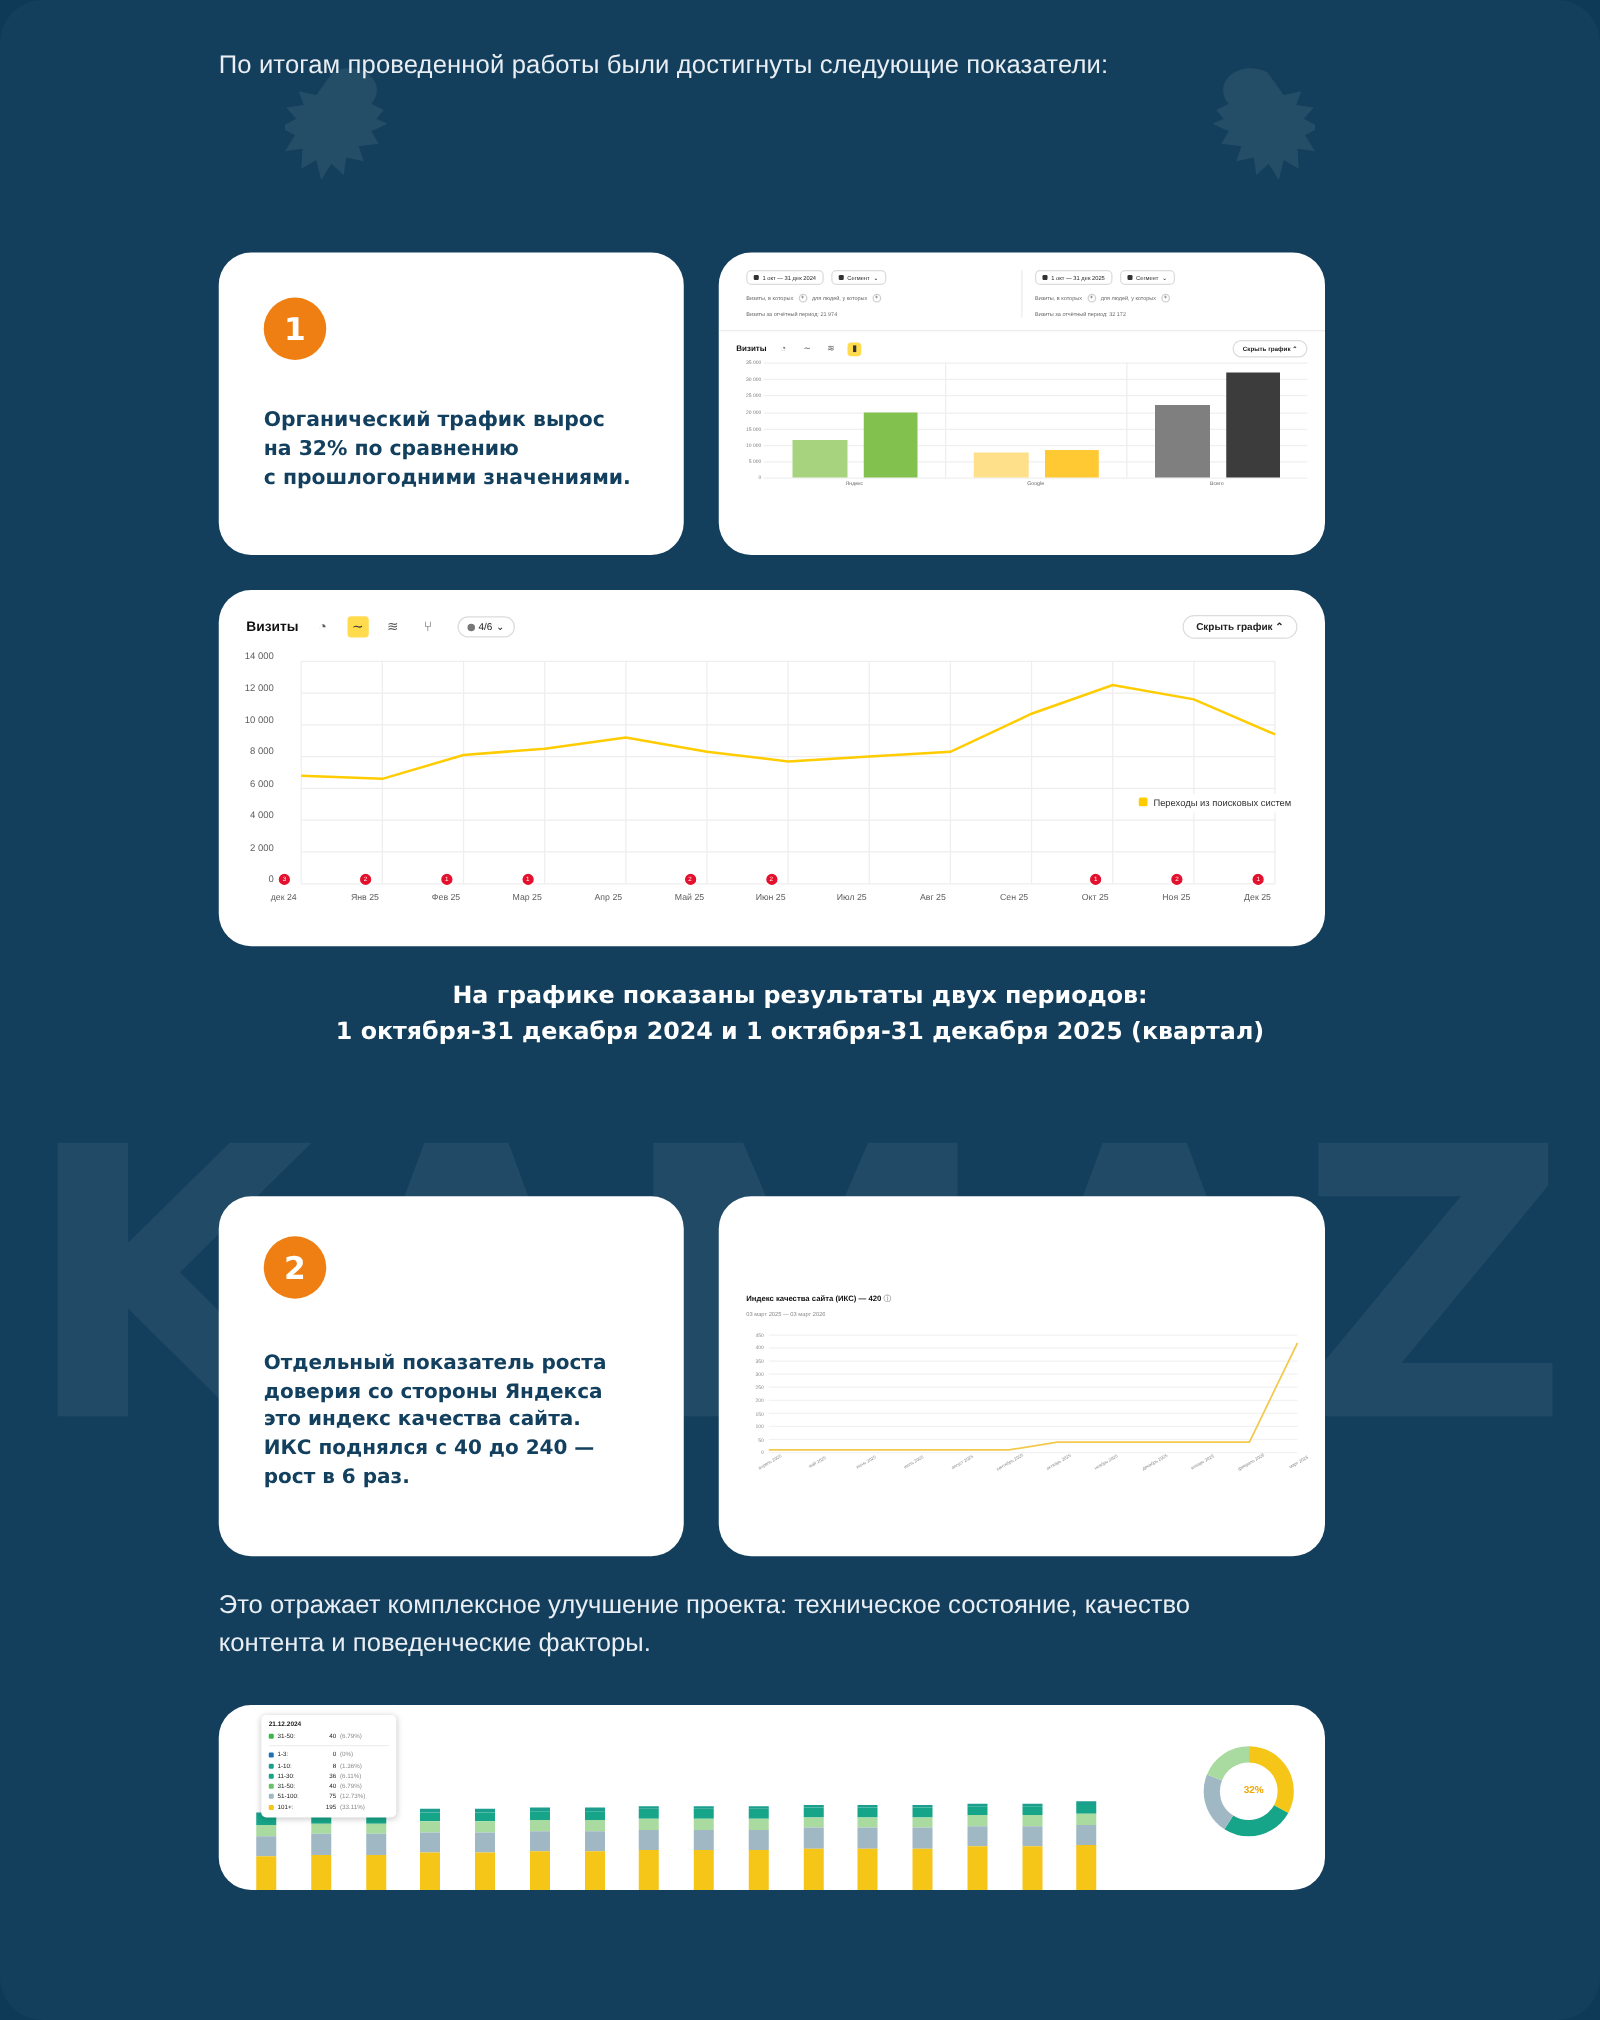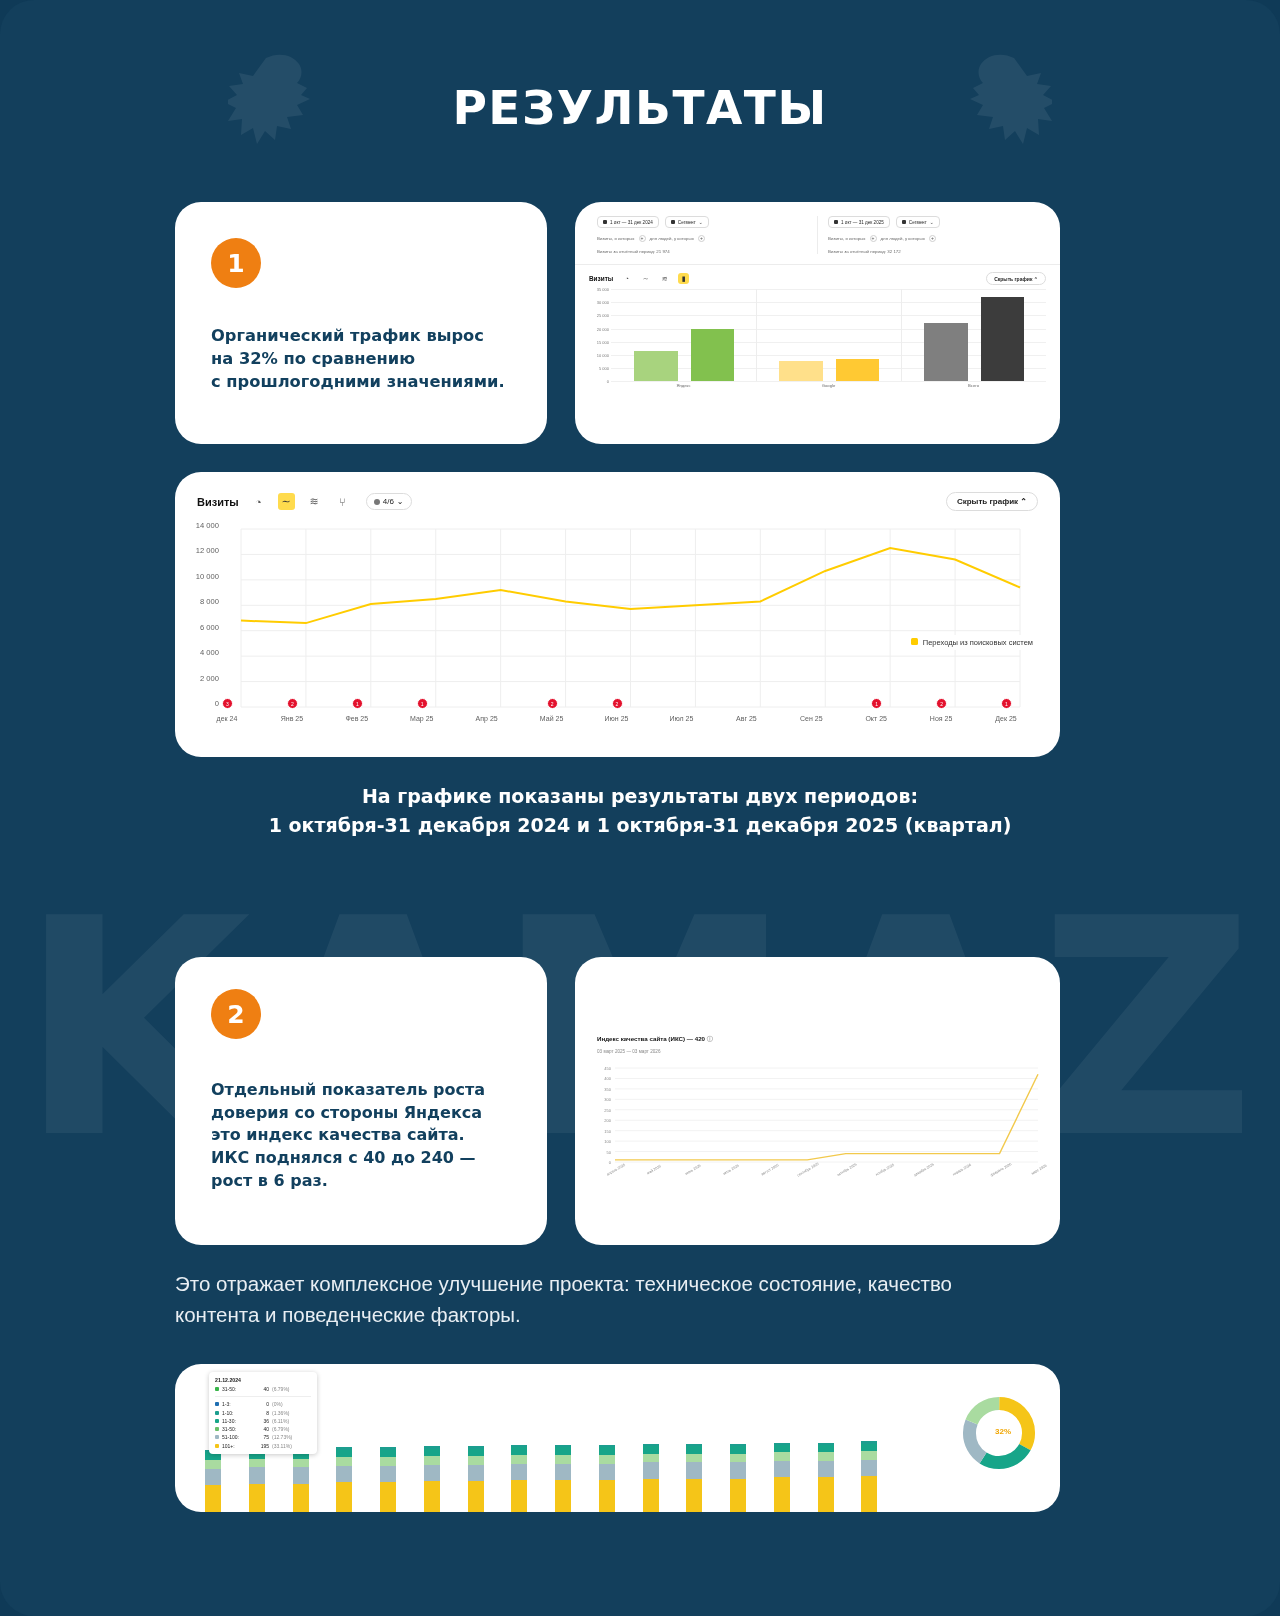--- a/index.html
+++ b/index.html
@@ -216,21 +216,21 @@
 
   <div class="wm-kamaz">KAMAZ</div>
 
   <svg class="wm-horse left" viewBox="0 0 110 130">
     <path fill="#ffffff" d="M38 10c12-6 26-4 33 6 4 6 3 14-2 19l10 5-6 7 9 4-13 6 6 10-16 2 4 12-14-3-2 14-10-9-8 13-4-16-12 7 1-16-14 2 8-13-12-6 13-7-8-9 14-2-4-11 14 3z"></path>
   </svg>
   <svg class="wm-horse right" viewBox="0 0 110 130">
     <path fill="#ffffff" d="M72 10c-12-6-26-4-33 6-4 6-3 14 2 19l-10 5 6 7-9 4 13 6-6 10 16 2-4 12 14-3 2 14 10-9 8 13 4-16 12 7-1-16 14 2-8-13 12-6-13-7 8-9-14-2 4-11-14 3z"></path>
   </svg>
 
-  <div class="title">РЕЗУЛЬТАТЫ</div>
+  <div class="subtitle">По итогам проведенной работы были достигнуты следующие показатели:</div>
 
   <div class="card card-1">
     <div class="badge">1</div>
     <div class="card-copy">Органический трафик вырос
 на 32% по сравнению
 с прошлогодними значениями.</div>
   </div>
 
   <div class="card card-2 mini">
     <div class="mk-panes">

